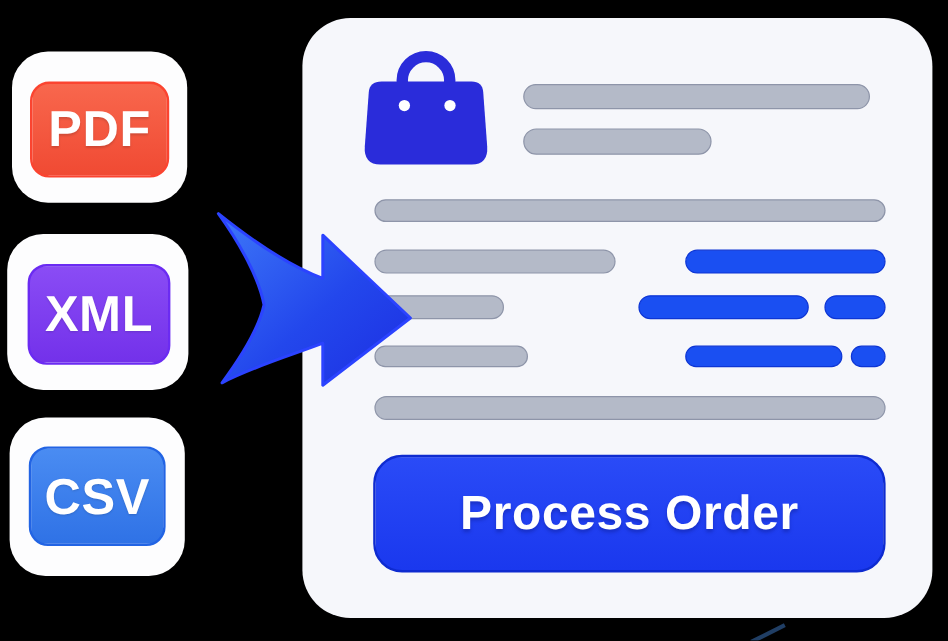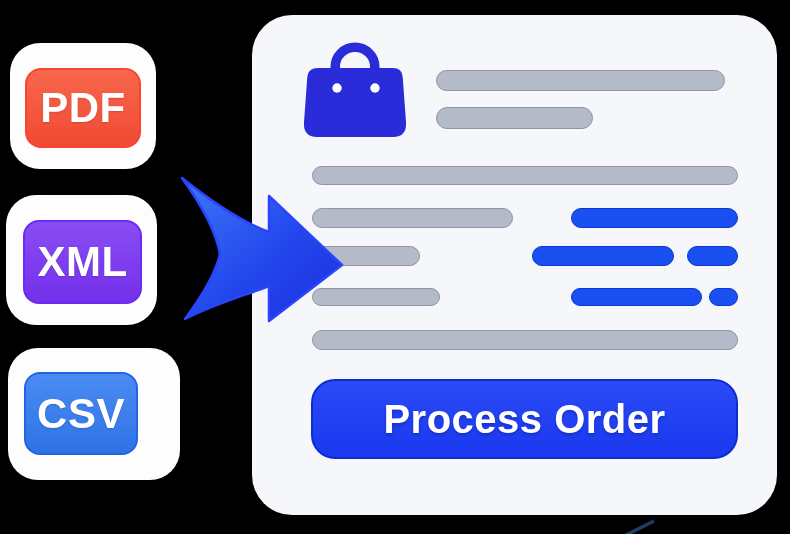--- a/index.html
+++ b/index.html
@@ -27,21 +27,21 @@
     background:#f6f7fb;border-radius:40px;
     box-shadow:0 12px 32px rgba(0,0,0,.6);
   }
   
   .line{
     position:absolute;border-radius:999px;border:1.5px solid transparent;
     box-sizing:border-box;
   }
   
   .process-btn{
-    position:absolute;left:311px;top:379px;width:427px;height:80px;
+    position:absolute;left:311px;top:379px;width:427px;height:98px;
     border-radius:24px;border:2.5px solid transparent;box-sizing:border-box;
     display:flex;align-items:center;justify-content:center;
     cursor:pointer;padding:0;
   }
   .process-btn span{
     color:#fff;font-weight:700;font-size:40px;letter-spacing:.5px;
     text-shadow:0 2px 3px rgba(10,20,120,.35);
   }
   .abs-svg{position:absolute;left:0;top:0;pointer-events:none;}
 </style>
@@ -55,21 +55,21 @@
       <span class="badge-label" style="color: rgb(255, 255, 255);">XML</span>
     </div>
   </div>
 
   <div class="badge-card" style="left:10px;top:43px;width:146px;height:126px;">
     <div class="badge-inner" style="left: 15px; top: 25px; width: 116px; height: 80px; background: linear-gradient(rgb(248, 103, 77), rgb(240, 74, 51)); border-color: rgb(251, 68, 48);">
       <span class="badge-label" style="color: rgb(255, 255, 255);">PDF</span>
     </div>
   </div>
 
-  <div class="badge-card" style="left:8px;top:348px;width:172px;height:132px;">
+  <div class="badge-card" style="left:8px;top:348px;width:146px;height:132px;">
     <div class="badge-inner" style="left: 16px; top: 24px; width: 114px; height: 83px; background: linear-gradient(rgb(74, 140, 242), rgb(47, 114, 230)); border-color: rgb(34, 100, 228);">
       <span class="badge-label" style="color: rgb(255, 255, 255);">CSV</span>
     </div>
   </div>
 
   <div class="order-card" style="background: rgb(246, 247, 251);"></div>
 
   <svg class="abs-svg" width="790" height="534" viewBox="0 0 790 534">
     <circle cx="355" cy="67" r="19.8" fill="none" stroke-width="9.5" stroke="#2a2cda"></circle>
     <path d="M318 68 L393 68 Q402 68 402.7 77 L406 122 Q407 137 393 137

